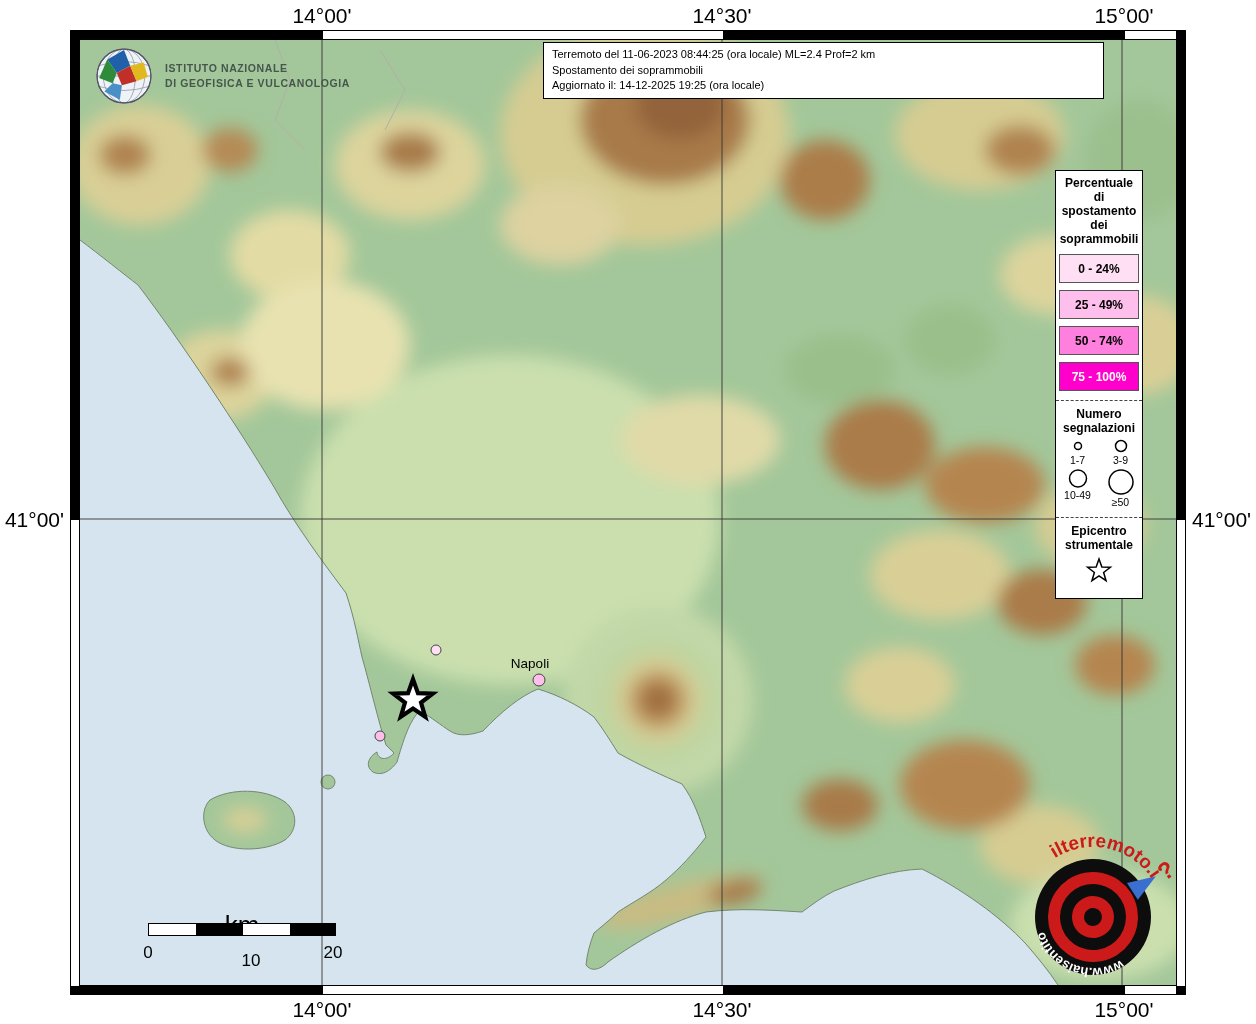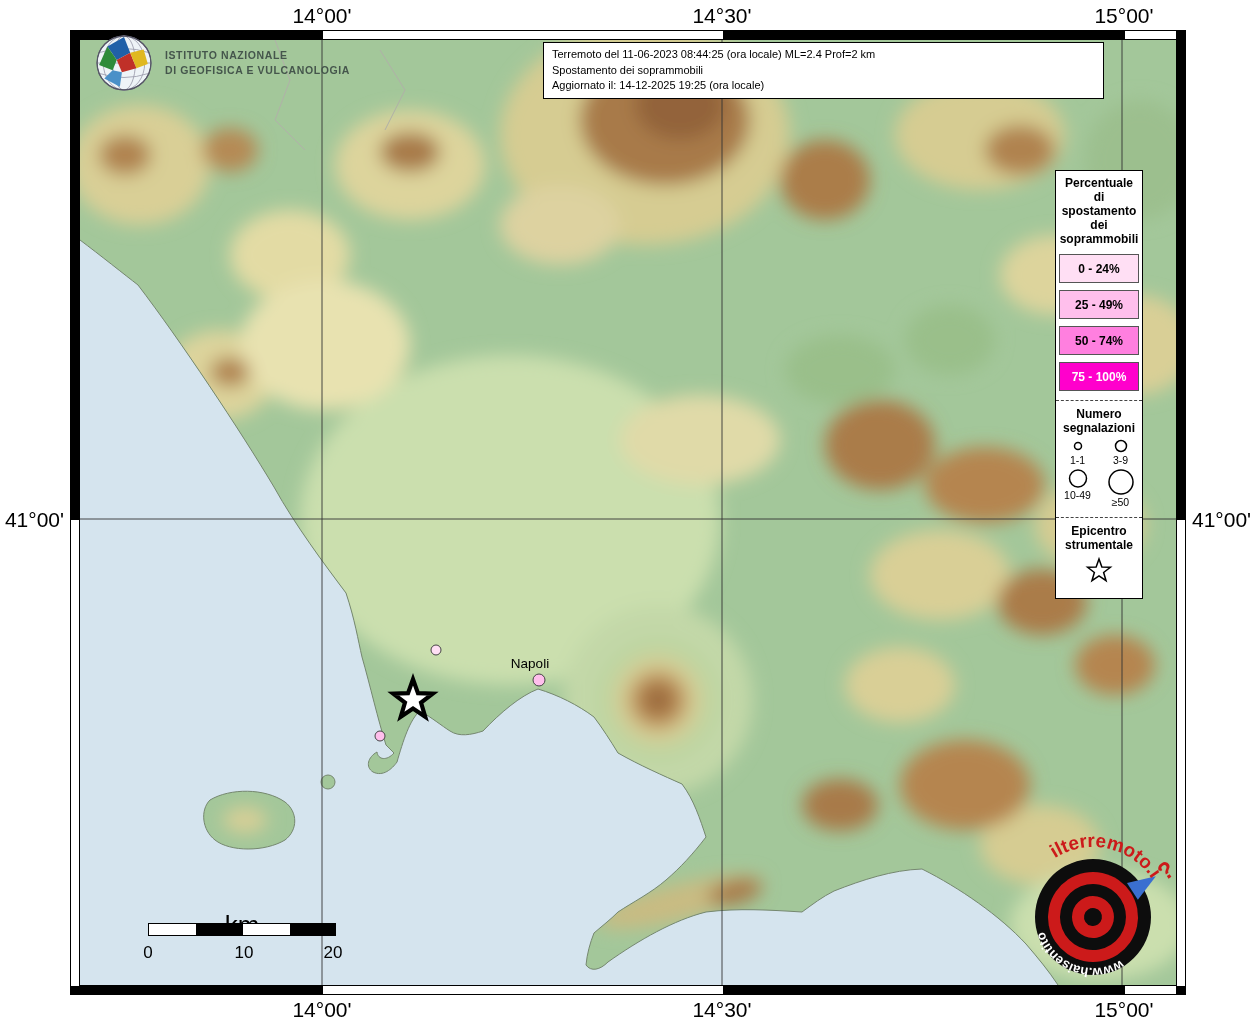--- a/index.html
+++ b/index.html
@@ -18,21 +18,21 @@
   
   .axis-label{position:absolute;font-size:21px;color:#000;white-space:nowrap;}
   .axis-top{top:4px;transform:translateX(-50%);}
   .axis-bottom{top:998px;transform:translateX(-50%);}
   
   #map-area{position:absolute;left:80px;top:40px;width:1096px;height:938px;}
   
   #info-box{position:absolute;left:543px;top:42px;width:561px;box-sizing:border-box;
     background:#fff;border:1px solid #000;padding:4px 8px;font-size:11px;line-height:15.5px;z-index:6;}
   
-  #ingv{position:absolute;left:95px;top:34px;display:flex;align-items:center;z-index:6;}
+  #ingv{position:absolute;left:95px;top:47px;display:flex;align-items:center;z-index:6;}
   #ingv .txt{margin-left:12px;font-size:10.5px;font-weight:bold;color:#45564c;letter-spacing:.6px;line-height:15px;}
   
   #legend{position:absolute;left:1055px;top:170px;width:88px;box-sizing:border-box;background:#fff;
     border:1.5px solid #000;z-index:6;padding:5px 0 8px 0;text-align:center;}
   .leg-title{font-size:12px;font-weight:bold;line-height:14px;white-space:pre-line;}
   .leg-swatches{margin-top:8px;}
   .legend-swatch{width:80px;height:29px;margin:7px auto 0 auto;border:1px solid #555;
     font-size:12px;font-weight:bold;line-height:29px;text-align:center;box-sizing:border-box;}
   .leg-sep{border-top:1.5px dashed #444;margin:9px 0 6px 0;}
   #legend-signals-grid{display:grid;grid-template-columns:1fr 1fr;row-gap:2px;margin-top:3px;}
@@ -205,21 +205,21 @@
         <div class="legend-swatch" style="background: rgb(255, 0, 204); color: rgb(255, 255, 255);">75 - 100%</div>
       </div>
     <div class="leg-sep"></div>
     <div class="leg-title">Numero
 segnalazioni</div>
     <div id="legend-signals-grid">
         <div class="sig-cell">
           <svg width="34" height="16">
             <circle cx="17" cy="8" r="3.5" fill="#ffffff" stroke="#000" stroke-width="1.5"></circle>
           </svg>
-          <div class="sig-label">1-1</div>
+          <div class="sig-label">1-7</div>
         </div>
         <div class="sig-cell">
           <svg width="34" height="16">
             <circle cx="17" cy="8" r="5.5" fill="#ffffff" stroke="#000" stroke-width="1.5"></circle>
           </svg>
           <div class="sig-label">3-9</div>
         </div>
         <div class="sig-cell">
           <svg width="34" height="21">
             <circle cx="17" cy="10.5" r="8.5" fill="#ffffff" stroke="#000" stroke-width="1.5"></circle>
@@ -238,21 +238,21 @@
 strumentale</div>
     <svg width="34" height="30" viewBox="-17 -15 34 30" style="margin-top:4px;">
       <path d="M0,-16 L3.82,-5.26 L15.22,-4.94 L6.18,2.01 L9.4,12.94 L0,6.5 L-9.4,12.94 L-6.18,2.01 L-15.22,-4.94 L-3.82,-5.26 Z" transform="scale(0.75)" fill="#ffffff" stroke="#000000" stroke-width="2"></path>
     </svg>
   </div>
 
   <div id="scalebar">
     <div class="unit">km</div>
     <div class="bar"></div>
     <span class="sb-tick" style="left:0;">0</span>
-    <span class="sb-tick" style="left:96px;">10</span>
+    <span class="sb-tick" style="left:103px;margin-top:8px;">10</span>
     <span class="sb-tick" style="left:185px;">20</span>
   </div>
 
   <div id="watermark">
     <svg width="190" height="190" viewBox="0 0 190 190">
       <g transform="rotate(-33 95 95)">
         <circle cx="95" cy="95" r="58" fill="#0d0d0d"></circle>
         <circle cx="95" cy="95" r="45" fill="#cc1a1a"></circle>
         <circle cx="95" cy="95" r="33" fill="#0d0d0d"></circle>
         <circle cx="95" cy="95" r="21" fill="#cc1a1a"></circle>

